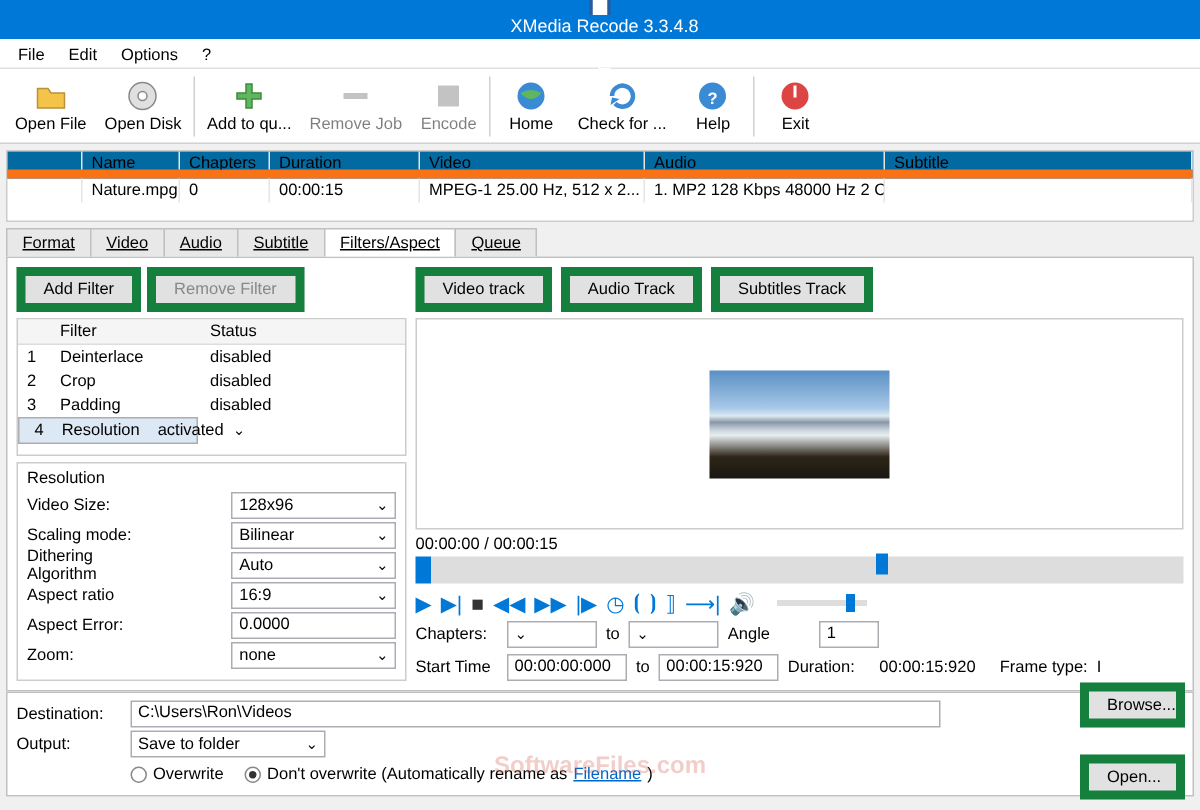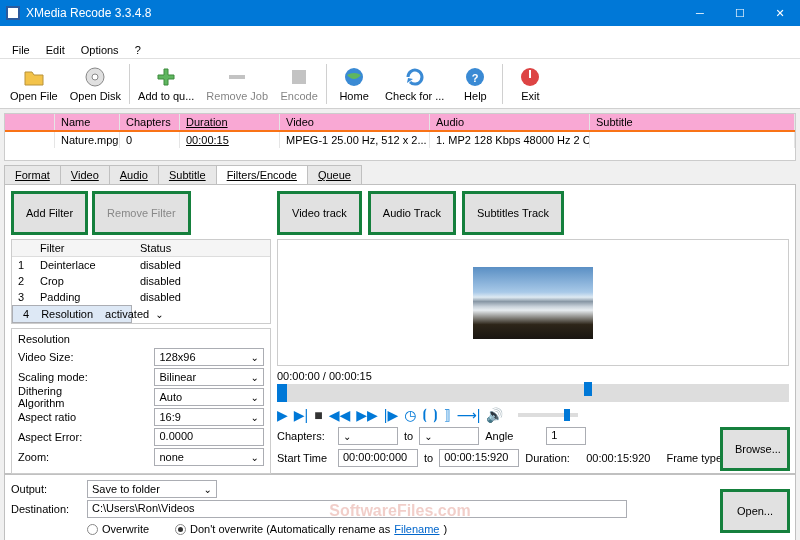--- a/index.html
+++ b/index.html
@@ -1,53 +1,53 @@
 <!DOCTYPE html>
 <html><head>
 <meta charset="utf-8">
 <style>
 * { box-sizing: border-box; margin: 0; padding: 0; font-family: "Segoe UI", Tahoma, sans-serif; font-size: 11px; }
 body { background: #f0f0f0; width: 800px; height: 540px; overflow: hidden; }
 
 
-.titlebar { background: #0078d7; color: #fff; height: 26px; display: flex; align-items: center; padding: 0 0 0 6px; }
+.titlebar { background: #0078d7; color: #fff; height: 26px; display: flex; align-items: center; padding: 0 0 0 6px; flex-direction: column; }
 .titlebar .icon { width: 14px; height: 14px; background: #2a5a9e; margin-right: 6px; display: flex; align-items: center; justify-content: center; }
 .titlebar .title { flex: 1; font-size: 12px; }
 .titlebar .winbtn { width: 40px; height: 26px; display: flex; align-items: center; justify-content: center; color: #fff; }
 
 
-.menubar { background: #fff; height: 20px; display: flex; align-items: flex-start; padding: 16px 4px; border-bottom: 1px solid #e0e0e0; }
+.menubar { background: #fff; height: 20px; display: flex; align-items: flex-end; padding: 0 4px; border-bottom: 1px solid #e0e0e0; }
 .menubar span { padding: 2px 8px; }
 
 
 .toolbar { background: #fff; height: 50px; display: flex; align-items: center; padding: 0 4px; border-bottom: 1px solid #d0d0d0; gap: 0; }
 .toolbtn { display: flex; flex-direction: column; align-items: center; justify-content: center; padding: 2px 6px; min-width: 50px; height: 46px; }
 .toolbtn .ticon { width: 22px; height: 22px; margin-bottom: 2px; }
 .toolbtn.disabled { opacity: 0.5; }
 .toolsep { width: 1px; height: 40px; background: #d0d0d0; margin: 0 2px; }
 
 
 .filetable { background: #fff; margin: 4px; border: 1px solid #ccc; height: 48px; }
-.filetable .hdr { display: flex; background: #f9a8d4; border-bottom: 2px solid #f97316; height: 18px; }
+.filetable .hdr { display: flex; background: #0369a1; border-bottom: 6px solid #f97316; height: 18px; }
 .filetable .hdr div, .filetable .row div { padding: 2px 6px; border-right: 1px solid #e5e5e5; overflow: hidden; white-space: nowrap; }
 .filetable .row { display: flex; height: 16px; }
-.c-icon { width: 50px; } .c-name { width: 65px; } .c-chap { width: 60px; } .c-dur { width: 100px; text-decoration: underline; } .c-vid { width: 150px; } .c-aud { width: 160px; } .c-sub { flex: 1; }
+.c-icon { width: 50px; } .c-name { width: 65px; } .c-chap { width: 60px; } .c-dur { width: 100px; } .c-vid { width: 150px; } .c-aud { width: 160px; } .c-sub { flex: 1; }
 
 
 .tabs { display: flex; margin: 4px 4px 0 4px; }
 .tab { padding: 3px 10px; background: #e8e8e8; border: 1px solid #c0c0c0; border-bottom: none; margin-right: -1px; text-decoration: underline; }
 .tab.active { background: #fff; }
 
 
 .main { display: flex; margin: 0 4px; background: #fff; border: 1px solid #c0c0c0; padding: 6px; gap: 6px; height: 290px; }
 .left { width: 260px; display: flex; flex-direction: column; }
 .right { flex: 1; display: flex; flex-direction: column; }
 
 .btnrow { display: flex; gap: 4px; margin-bottom: 4px; }
-.btn { background: #e1e1e1; border: 3px solid #15803d; padding: 13px 12px; }
+.btn { background: #e1e1e1; border: 6px solid #15803d; padding: 3px 12px; }
 .btn.disabled { color: #888; }
 
 
 .filterlist { border: 1px solid #ccc; height: 115px; background: #fff; }
 .filterlist .hdr { display: flex; background: #f5f5f5; border-bottom: 1px solid #ddd; }
 .filterlist .hdr div, .filterlist .row div { padding: 2px 6px; }
 .filterlist .row { display: flex; }
 .filterlist .row.sel { background: #dde8f5; }
 .fc-n { width: 22px; } .fc-f { width: 100px; } .fc-s { flex: 1; }
 
@@ -196,21 +196,21 @@
     <div class="c-aud">1. MP2 128 Kbps 48000 Hz 2 Channels</div>
     <div class="c-sub"></div>
   </div>
 </div>
 
 <div class="tabs">
   <div class="tab">Format</div>
   <div class="tab">Video</div>
   <div class="tab">Audio</div>
   <div class="tab">Subtitle</div>
-  <div class="tab active">Filters/Encode</div>
+  <div class="tab active">Filters/Aspect</div>
   <div class="tab">Queue</div>
 </div>
 
 <div class="main">
   <div class="left">
     <div class="btnrow">
       <button class="btn">Add Filter</button>
       <button class="btn disabled">Remove Filter</button>
     </div>
     <div class="filterlist">
@@ -323,30 +323,30 @@
       <label>Duration:</label>
       <span>00:00:15:920</span>
       <label style="margin-left:10px">Frame type:</label>
       <span>I</span>
     </div>
   </div>
 </div>
 
 <div class="output">
   <div class="orow">
+    <label>Destination:</label>
+    <div class="inp" style="width:540px">C:\Users\Ron\Videos</div>
+  </div>
+  <div class="orow">
     <label>Output:</label>
     <div class="sel" style="width:130px">
         <span>Save to folder</span>
       </div>
   </div>
-  <div class="orow">
-    <label>Destination:</label>
-    <div class="inp" style="width:540px">C:\Users\Ron\Videos</div>
-  </div>
-  <div class="orow" style="padding-left:76px;gap:26px">
+  <div class="orow" style="padding-left:76px;gap:14px">
     <div class="radio">
         <div class="r"></div>
         <span>Overwrite</span>
       </div>
     <div class="radio">
         <div class="r on"></div>
         <span>Don't overwrite (Automatically rename as</span> 
         <a style="color:#06c;text-decoration:underline">Filename</a>
         <span>)</span>
       </div>

